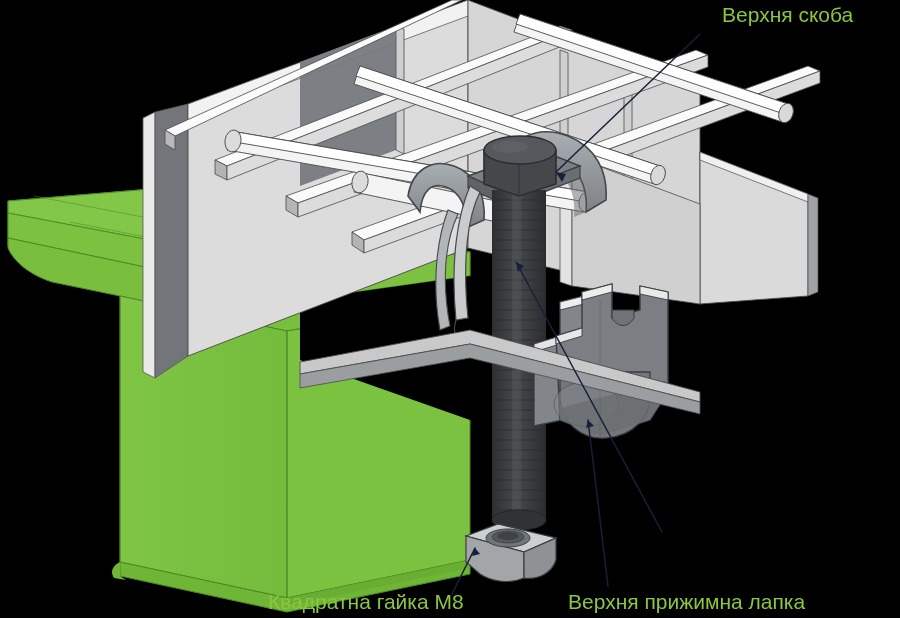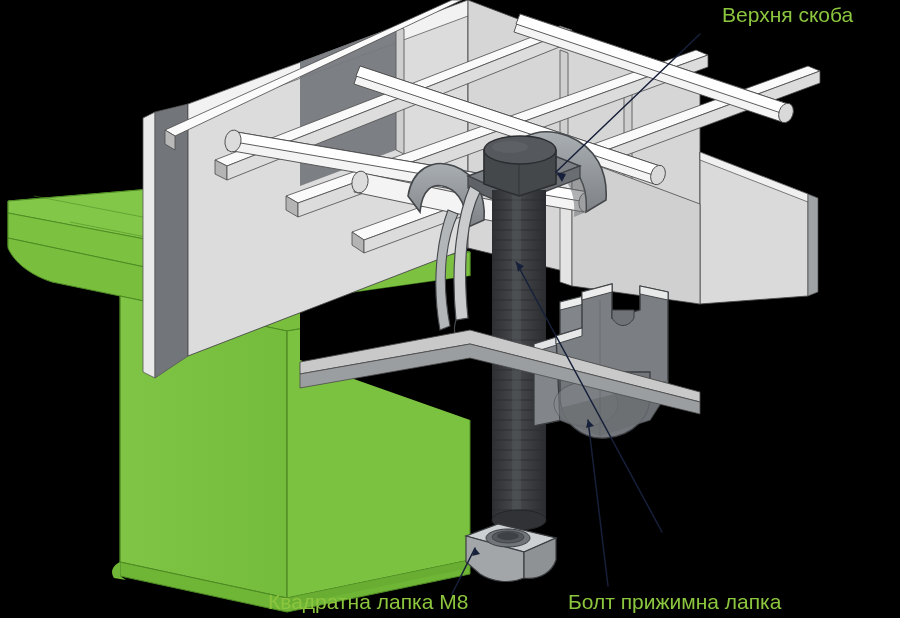--- a/index.html
+++ b/index.html
@@ -221,16 +221,16 @@
 
     <g fill="#17203a">
       <path d="M556,172 L566,174 L562,182 Z"></path>
       <path d="M516,262 L524,266 L518,272 Z"></path>
       <path d="M475,548 L472,556 L480,554 Z"></path>
       <path d="M588,420 L594,426 L586,428 Z"></path>
     </g>
   </svg>
 
   <div class="lbl" style="left:722px;top:4px;">Верхня скоба</div>
-  <div class="lbl" style="left:268px;top:591px;">Квадратна лапка M8</div>
-  <div class="lbl" style="left:568px;top:591px;">Болт прижимна лапка</div>
+  <div class="lbl" style="left:268px;top:591px;">Квадратна гайка M8</div>
+  <div class="lbl" style="left:568px;top:591px;">Верхня прижимна лапка</div>
 
 </div>
 
 </body></html>

